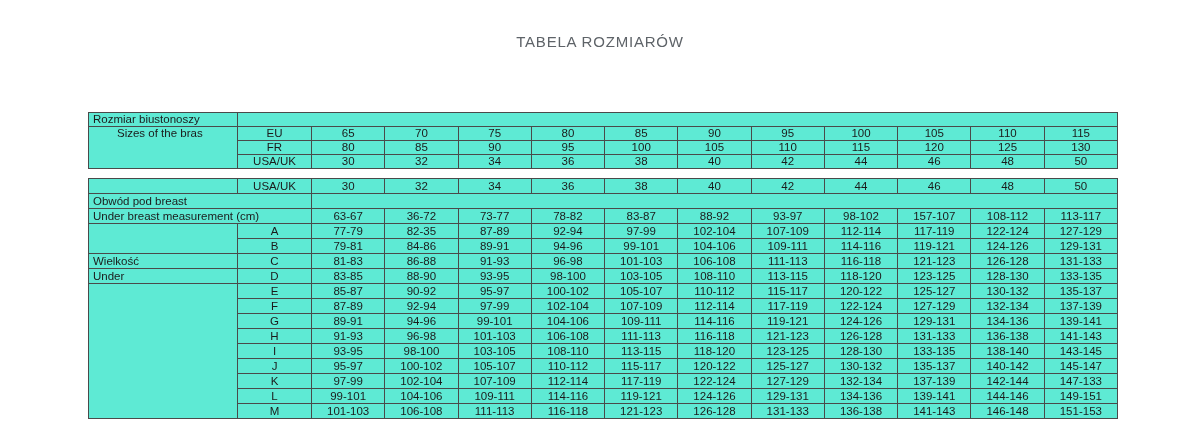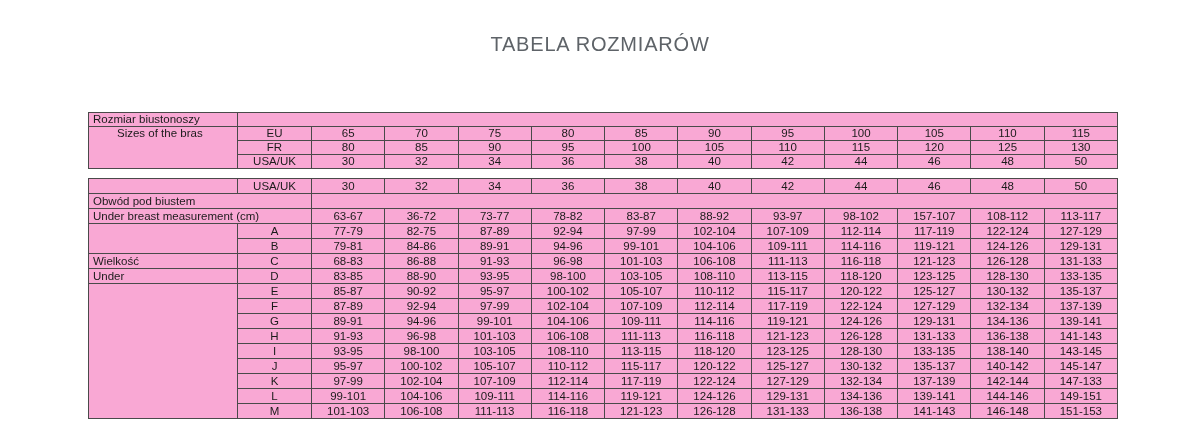--- a/index.html
+++ b/index.html
@@ -12,36 +12,36 @@
     font-family: "Liberation Sans", sans-serif;
   }
   .page { position: relative; width: 1200px; height: 423px; }
   h1.page-title {
     margin: 0;
     position: absolute;
     top: 33px;
     left: 0;
     width: 1200px;
     text-align: center;
-    font-size: 20px;
+    font-size: 15px;
     font-weight: 400;
     letter-spacing: 0.8px;
     color: #5e6368;
   }
   .tables {
     position: absolute;
     left: 88px;
     top: 112px;
     width: 1030px;
   }
   table {
     border-collapse: collapse;
     table-layout: fixed;
     width: 1030px;
-    background: #f9a8d4;
+    background: #5eead4;
   }
   td {
     border: 1px solid #4a4a4a;
     font-size: 11.5px;
     line-height: 1.1;
     color: #1b1b1b;
     text-align: center;
     vertical-align: middle;
     padding: 0;
     overflow: hidden;
@@ -160,21 +160,21 @@
             <td>36</td>
             <td>38</td>
             <td>40</td>
             <td>42</td>
             <td>44</td>
             <td>46</td>
             <td>48</td>
             <td>50</td>
           </tr>
         <tr>
-          <td class="lbl" colspan="2">Obwód pod biustem</td>
+          <td class="lbl" colspan="2">Obwód pod breast</td>
           <td colspan="11"></td>
         </tr>
         <tr>
           <td class="lbl" colspan="2">Under breast measurement (cm)</td>
         <td>63-67</td>
             <td>36-72</td>
             <td>73-77</td>
             <td>78-82</td>
             <td>83-87</td>
             <td>88-92</td>
@@ -182,21 +182,21 @@
             <td>98-102</td>
             <td>157-107</td>
             <td>108-112</td>
             <td>113-117</td>
           </tr>
 
       <tr>
             <td rowspan="2"></td>
             <td>A</td>
             <td>77-79</td>
-            <td>82-75</td>
+            <td>82-35</td>
             <td>87-89</td>
             <td>92-94</td>
             <td>97-99</td>
             <td>102-104</td>
             <td>107-109</td>
             <td>112-114</td>
             <td>117-119</td>
             <td>122-124</td>
             <td>127-129</td>
           </tr>
@@ -210,21 +210,21 @@
             <td>104-106</td>
             <td>109-111</td>
             <td>114-116</td>
             <td>119-121</td>
             <td>124-126</td>
             <td>129-131</td>
           </tr>
           <tr>
             <td class="lbl">Wielkość</td>
             <td>C</td>
-            <td>68-83</td>
+            <td>81-83</td>
             <td>86-88</td>
             <td>91-93</td>
             <td>96-98</td>
             <td>101-103</td>
             <td>106-108</td>
             <td>111-113</td>
             <td>116-118</td>
             <td>121-123</td>
             <td>126-128</td>
             <td>131-133</td>

